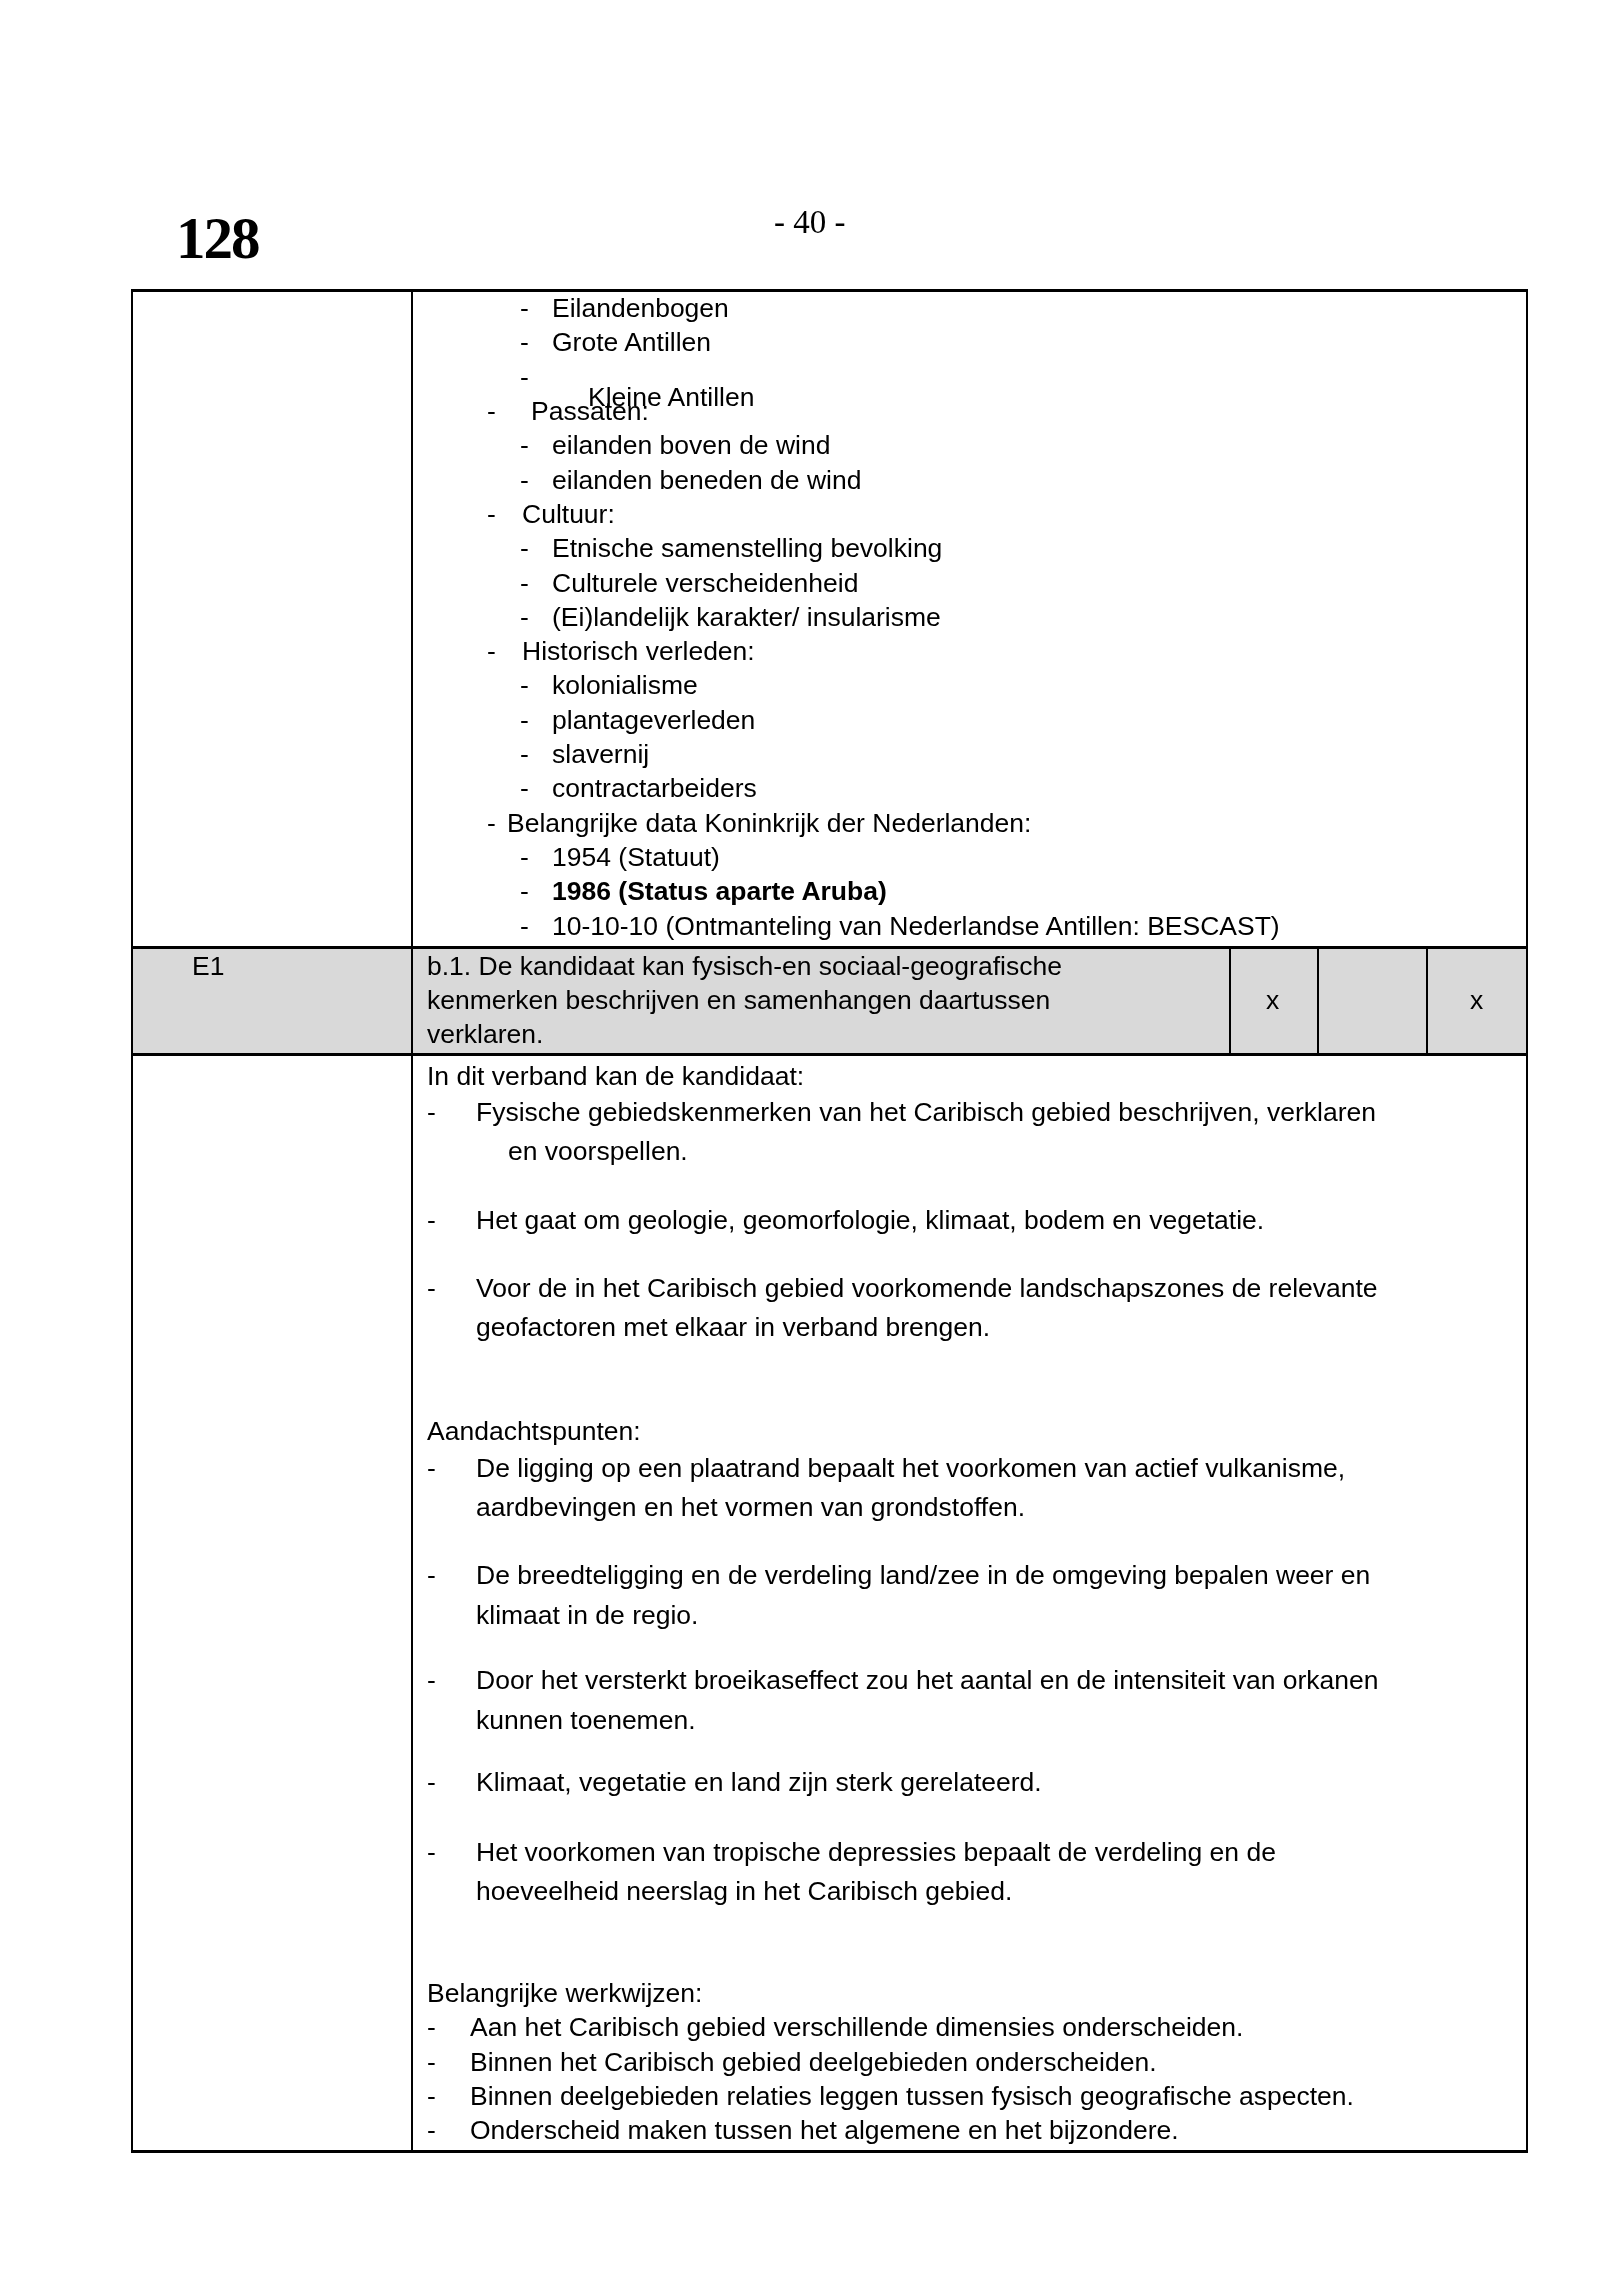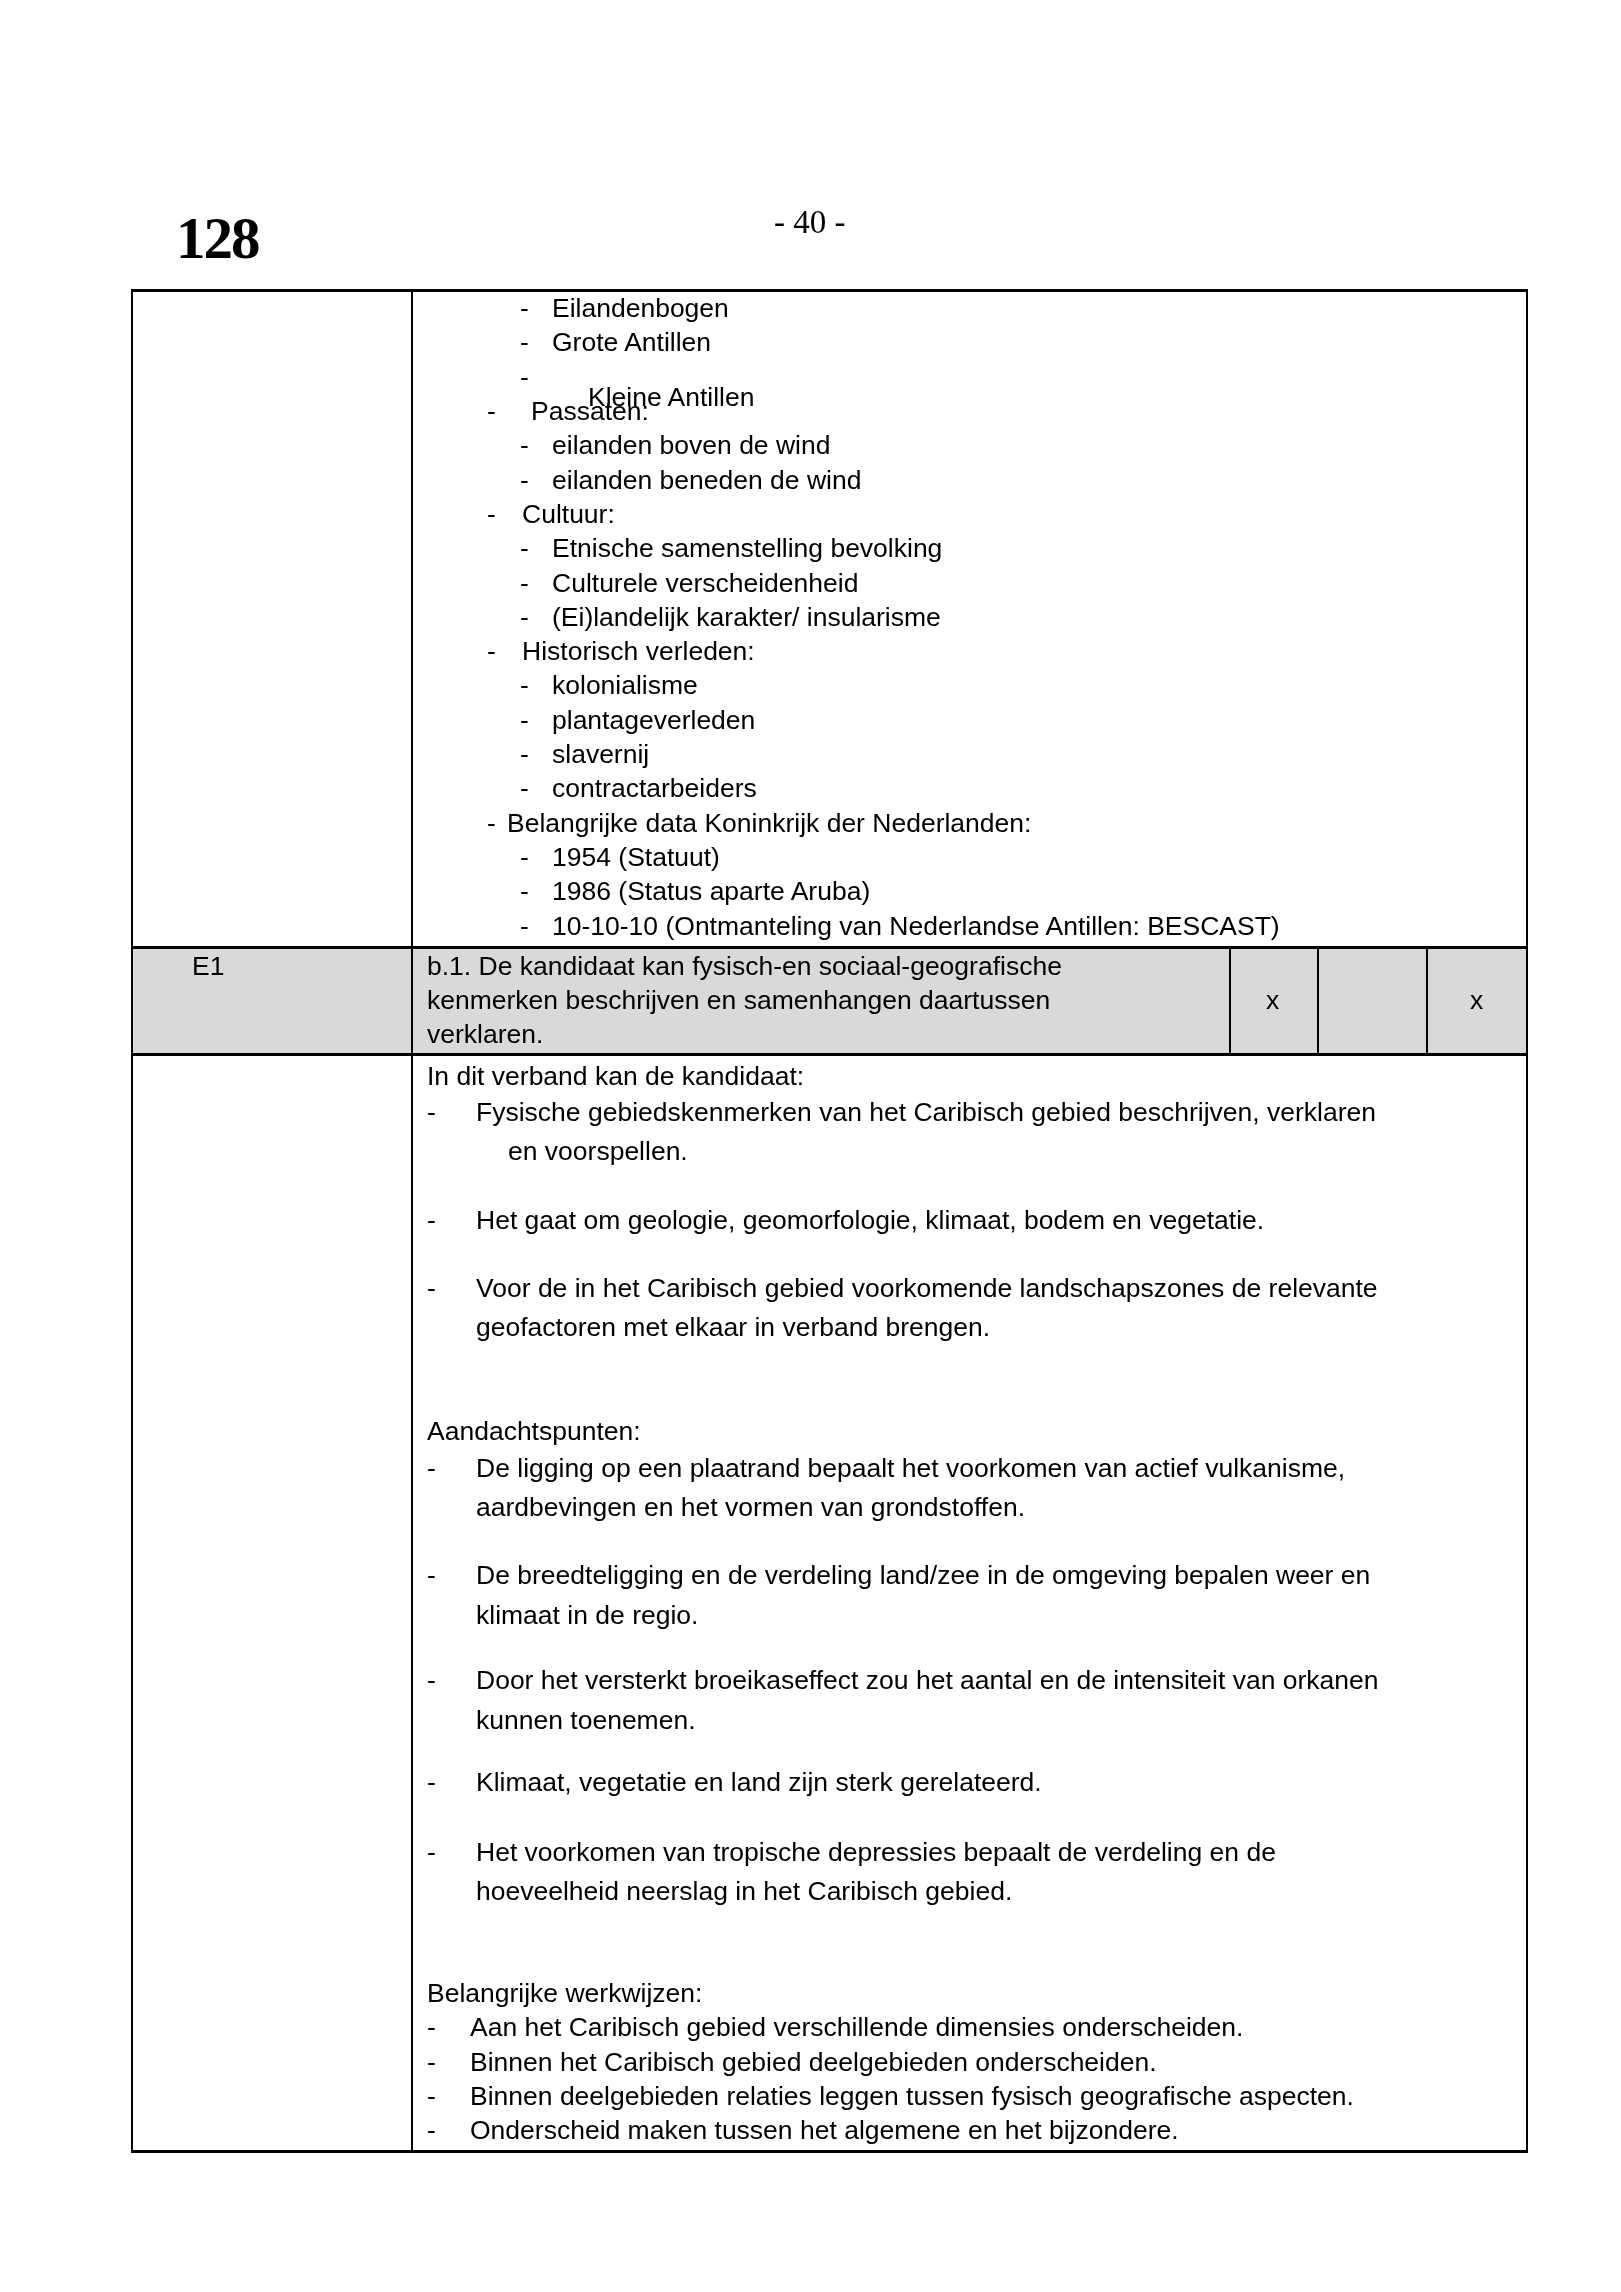--- a/index.html
+++ b/index.html
@@ -63,21 +63,21 @@
       <div class="txt" style="left: 552px; top: 703px;">plantageverleden</div>
       <div class="txt" style="left: 520px; top: 737px;">-</div>
       <div class="txt" style="left: 552px; top: 737px;">slavernij</div>
       <div class="txt" style="left: 520px; top: 771px;">-</div>
       <div class="txt" style="left: 552px; top: 771px;">contractarbeiders</div>
       <div class="txt" style="left: 487px; top: 806px;">-</div>
       <div class="txt" style="left: 507px; top: 806px;">Belangrijke data Koninkrijk der Nederlanden:</div>
       <div class="txt" style="left: 520px; top: 840px;">-</div>
       <div class="txt" style="left: 552px; top: 840px;">1954 (Statuut)</div>
       <div class="txt" style="left: 520px; top: 874px;">-</div>
-      <div class="txt" style="left: 552px; top: 874px;">1986 (Status aparte Aruba)</div>
+      <div class="txt" style="left: 552px; top: 874px; font-weight: bold;">1986 (Status aparte Aruba)</div>
       <div class="txt" style="left: 520px; top: 909px;">-</div>
       <div class="txt" style="left: 552px; top: 909px;">10-10-10 (Ontmanteling van Nederlandse Antillen: BESCAST)</div>
     </div>
 
   <div class="txt" style="left:144px; top:949px;margin-left:48px;">E1</div>
   <div class="txt" style="left:427px; top:949px;">b.1. De kandidaat kan fysisch-en sociaal-geografische</div>
   <div class="txt" style="left:427px; top:983px;">kenmerken beschrijven en samenhangen daartussen</div>
   <div class="txt" style="left:427px; top:1017px;">verklaren.</div>
   <div class="txt" style="left:1266px; top:983px;">x</div>
   <div class="txt" style="left:1364px; top:983px;"></div>

